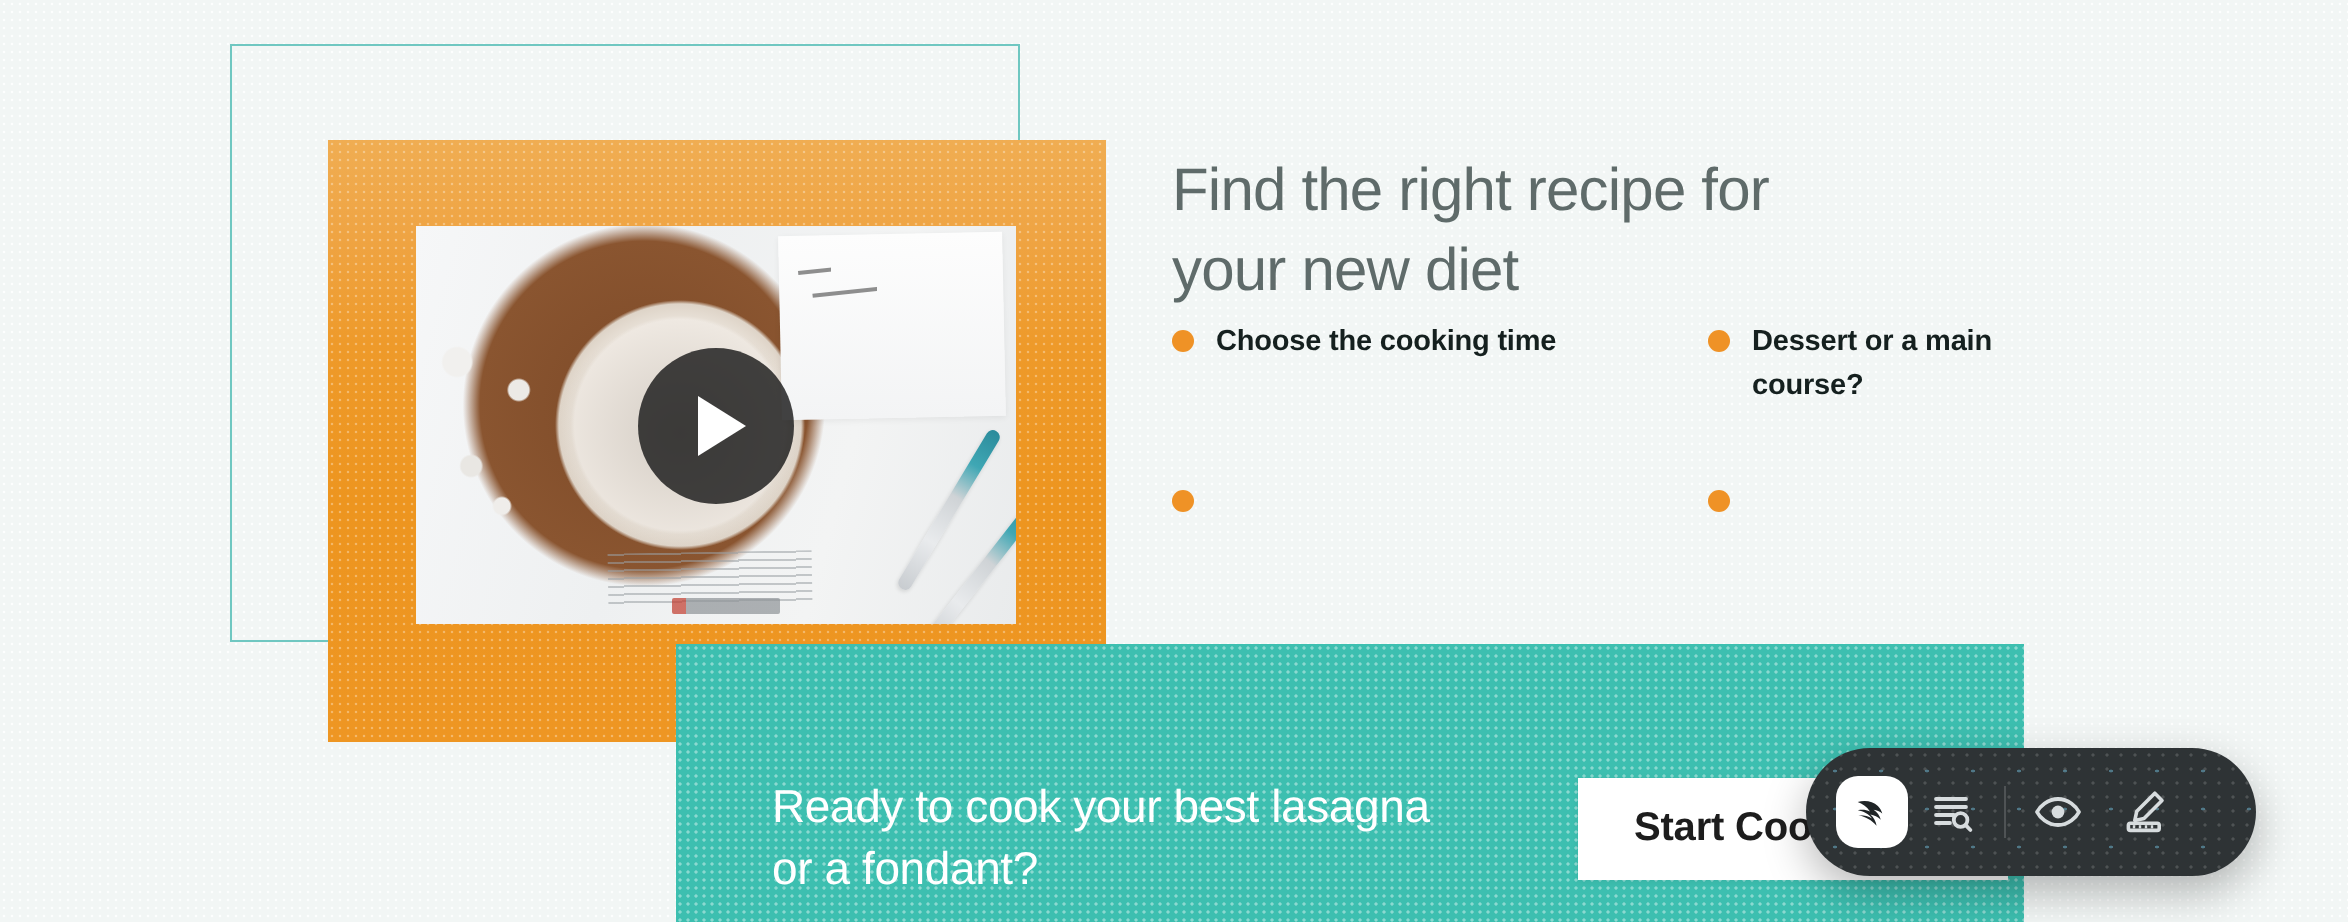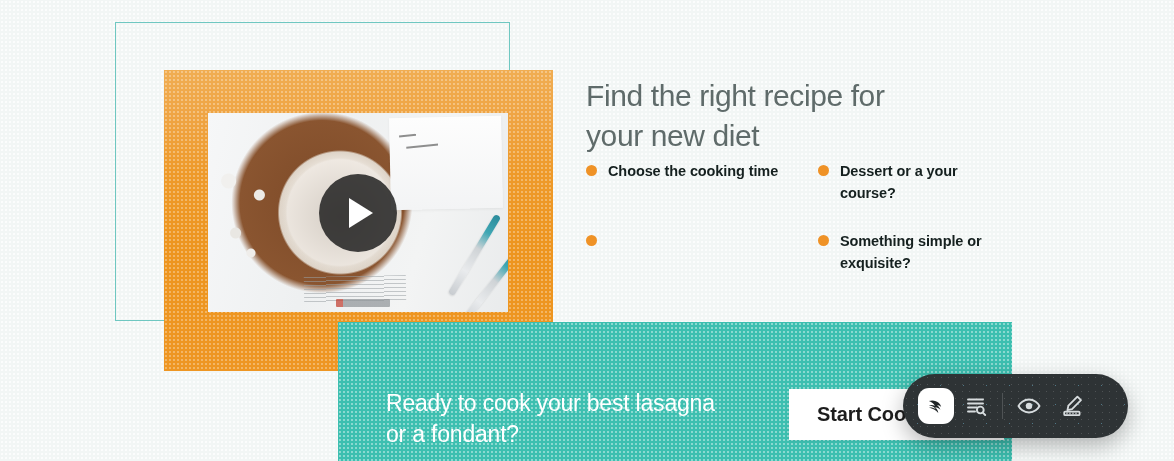--- a/index.html
+++ b/index.html
@@ -147,21 +147,21 @@
 
   
   .copy{position:absolute;left:586px;top:56px;width:420px;}
   .headline{
     font-size:30px;line-height:40px;font-weight:400;color:#5f6b6a;
     letter-spacing:-.4px;white-space:pre-line;
   }
   .bullets{
     position:absolute;left:586px;top:160px;width:415px;
     display:grid;grid-template-columns:232px 183px;
-    row-gap:26px;column-gap:0;
+    row-gap:26px;column-gap:0;gap:36px;
   }
   .bullet{display:flex;align-items:flex-start;gap:11px;}
   .bullet .dot{
     flex:0 0 auto;width:11px;height:11px;border-radius:50%;
     background:#ef9226;margin-top:5px;
   }
   .bullet .txt{
     font-size:14.5px;line-height:22px;font-weight:700;color:#15201f;
     letter-spacing:-.1px;white-space:pre-line;
   }
@@ -230,30 +230,28 @@
 your new diet</h1>
 </div>
 
 <div class="bullets">
   <div class="bullet">
     <span class="dot"></span>
     <span class="txt">Choose the cooking time</span>
   </div>
   <div class="bullet">
     <span class="dot"></span>
-    <span class="txt">Dessert or a your
+    <span class="txt">Dessert or a main
 course?</span>
   </div>
   <div class="bullet">
     <span class="dot"></span>
   </div>
   <div class="bullet">
     <span class="dot"></span>
-    <span class="txt">Something simple or
-exquisite?</span>
   </div>
 </div>
 
 <div class="teal-block">
   <div class="cta-text">Ready to cook your best lasagna
 or a fondant?</div>
   <div class="cta-button">
     <span>Start Cooking</span>
   </div>
 </div>

